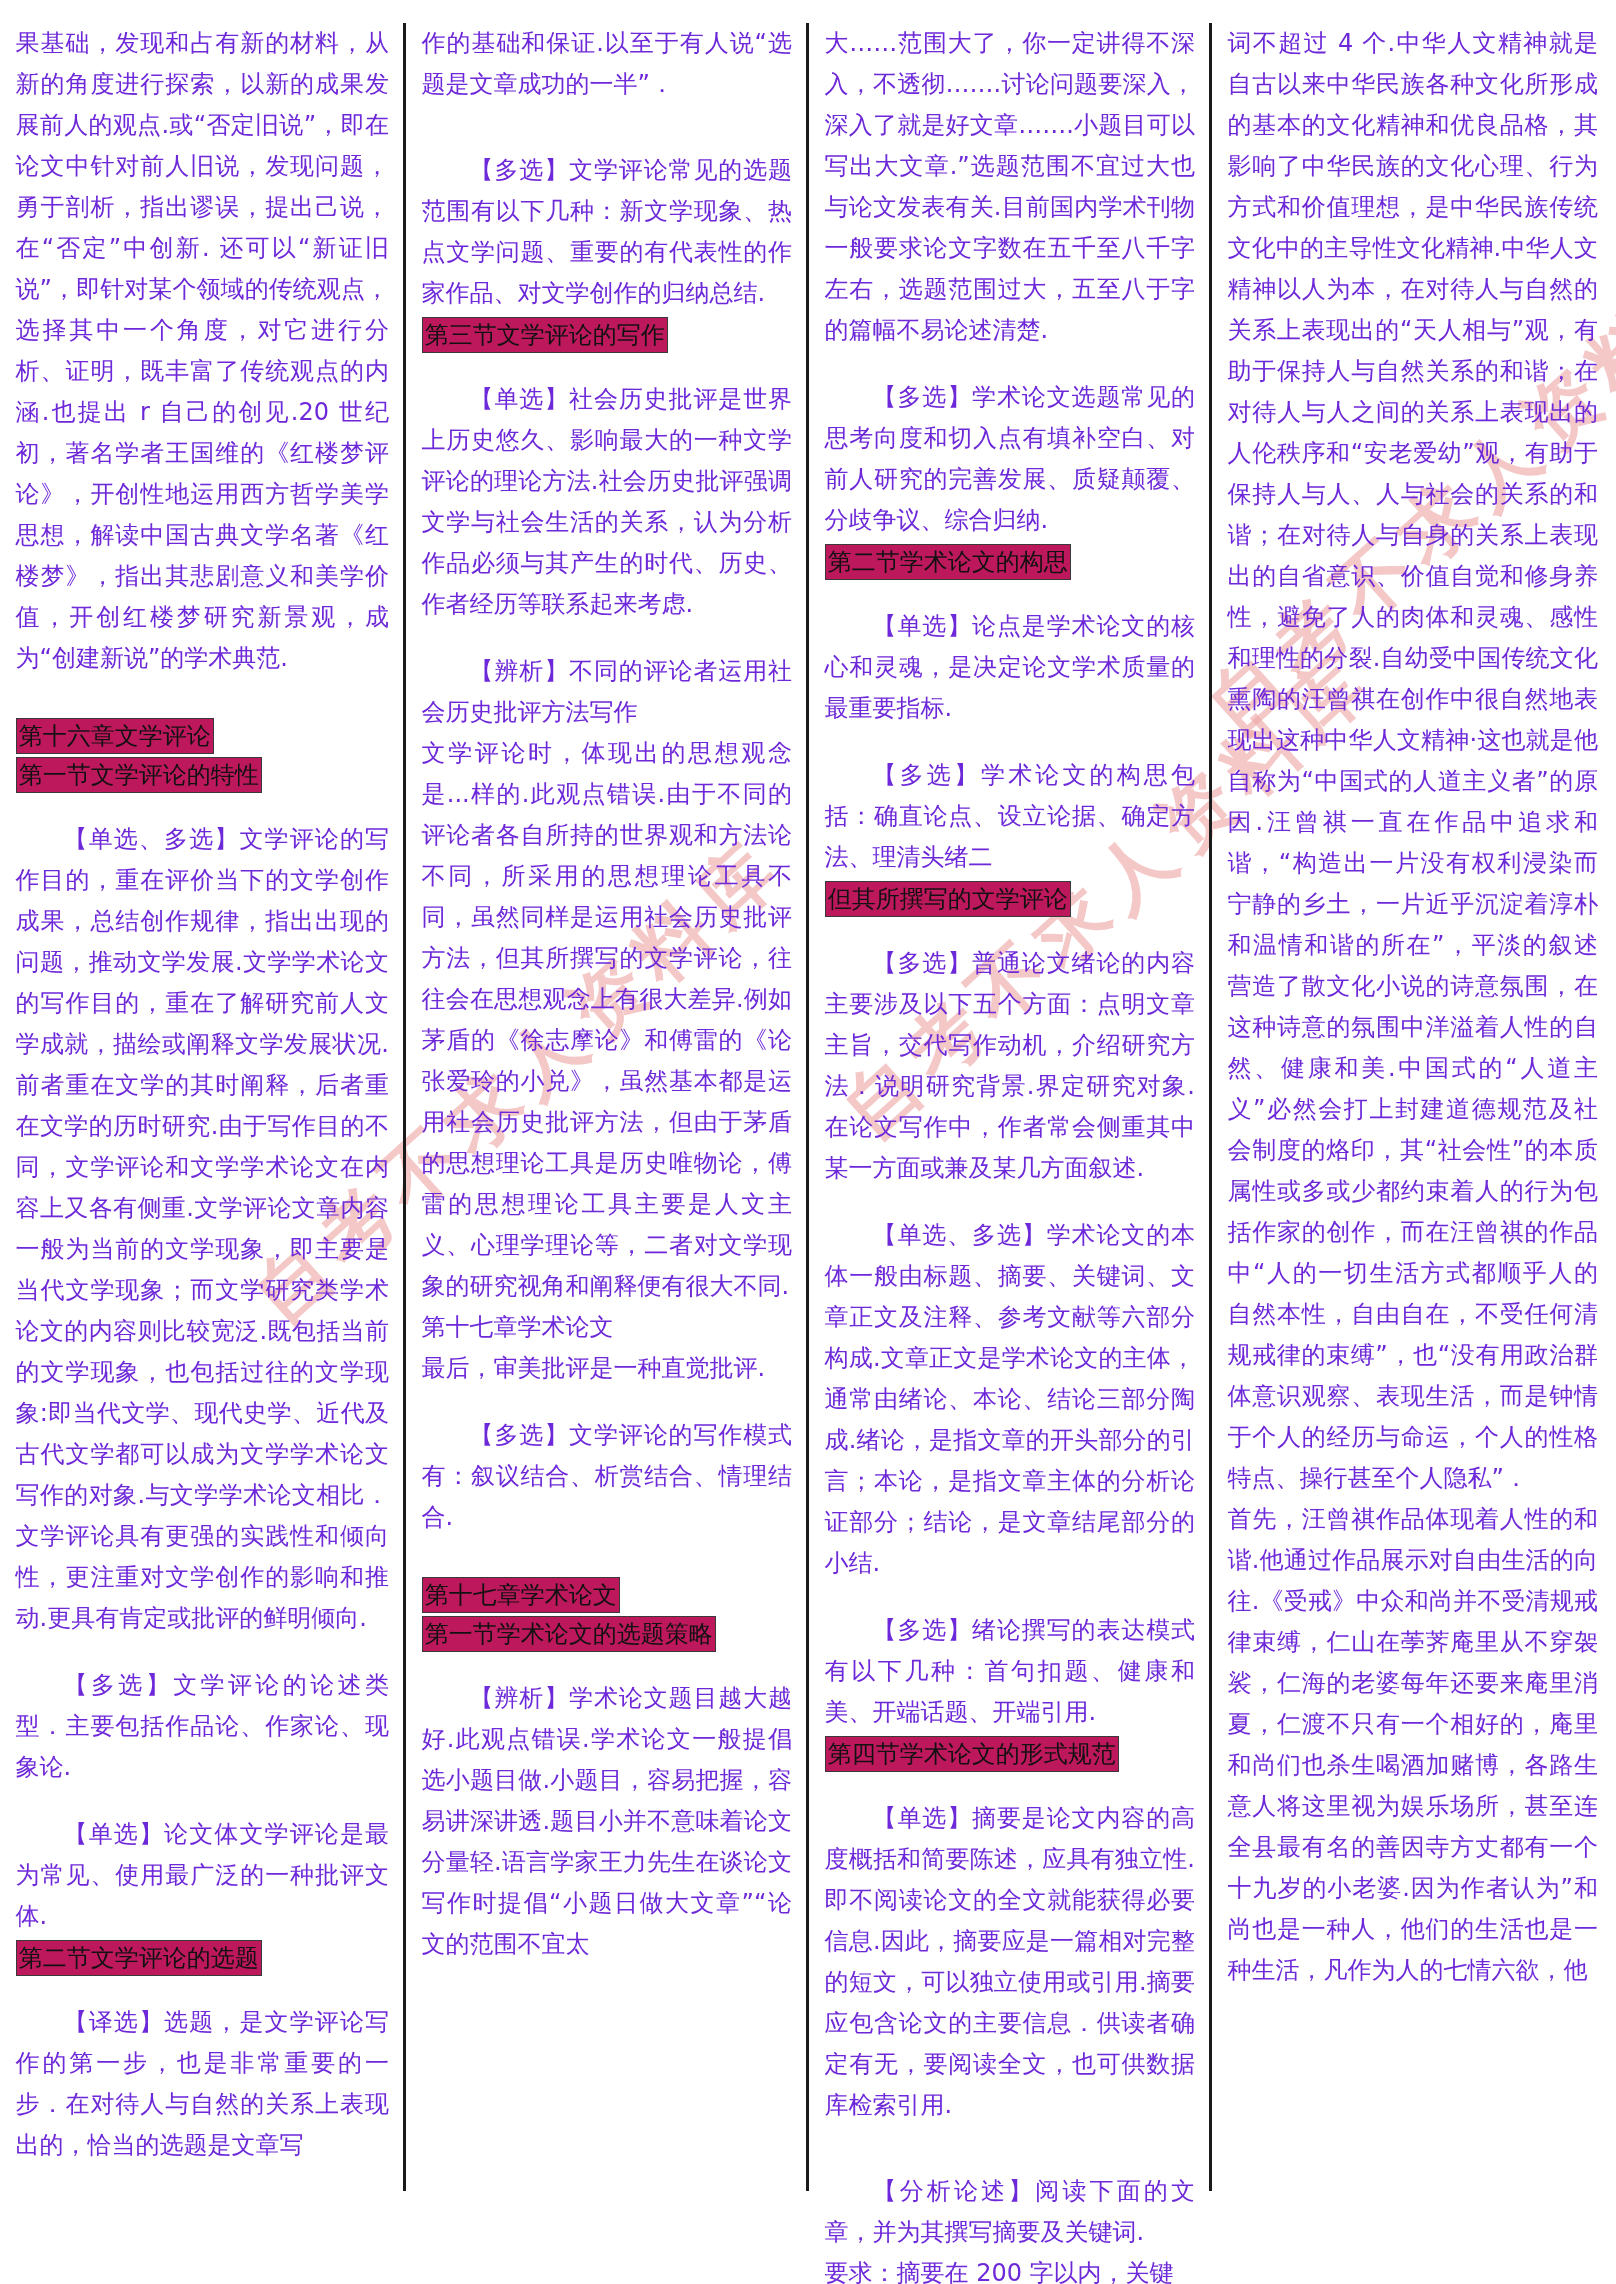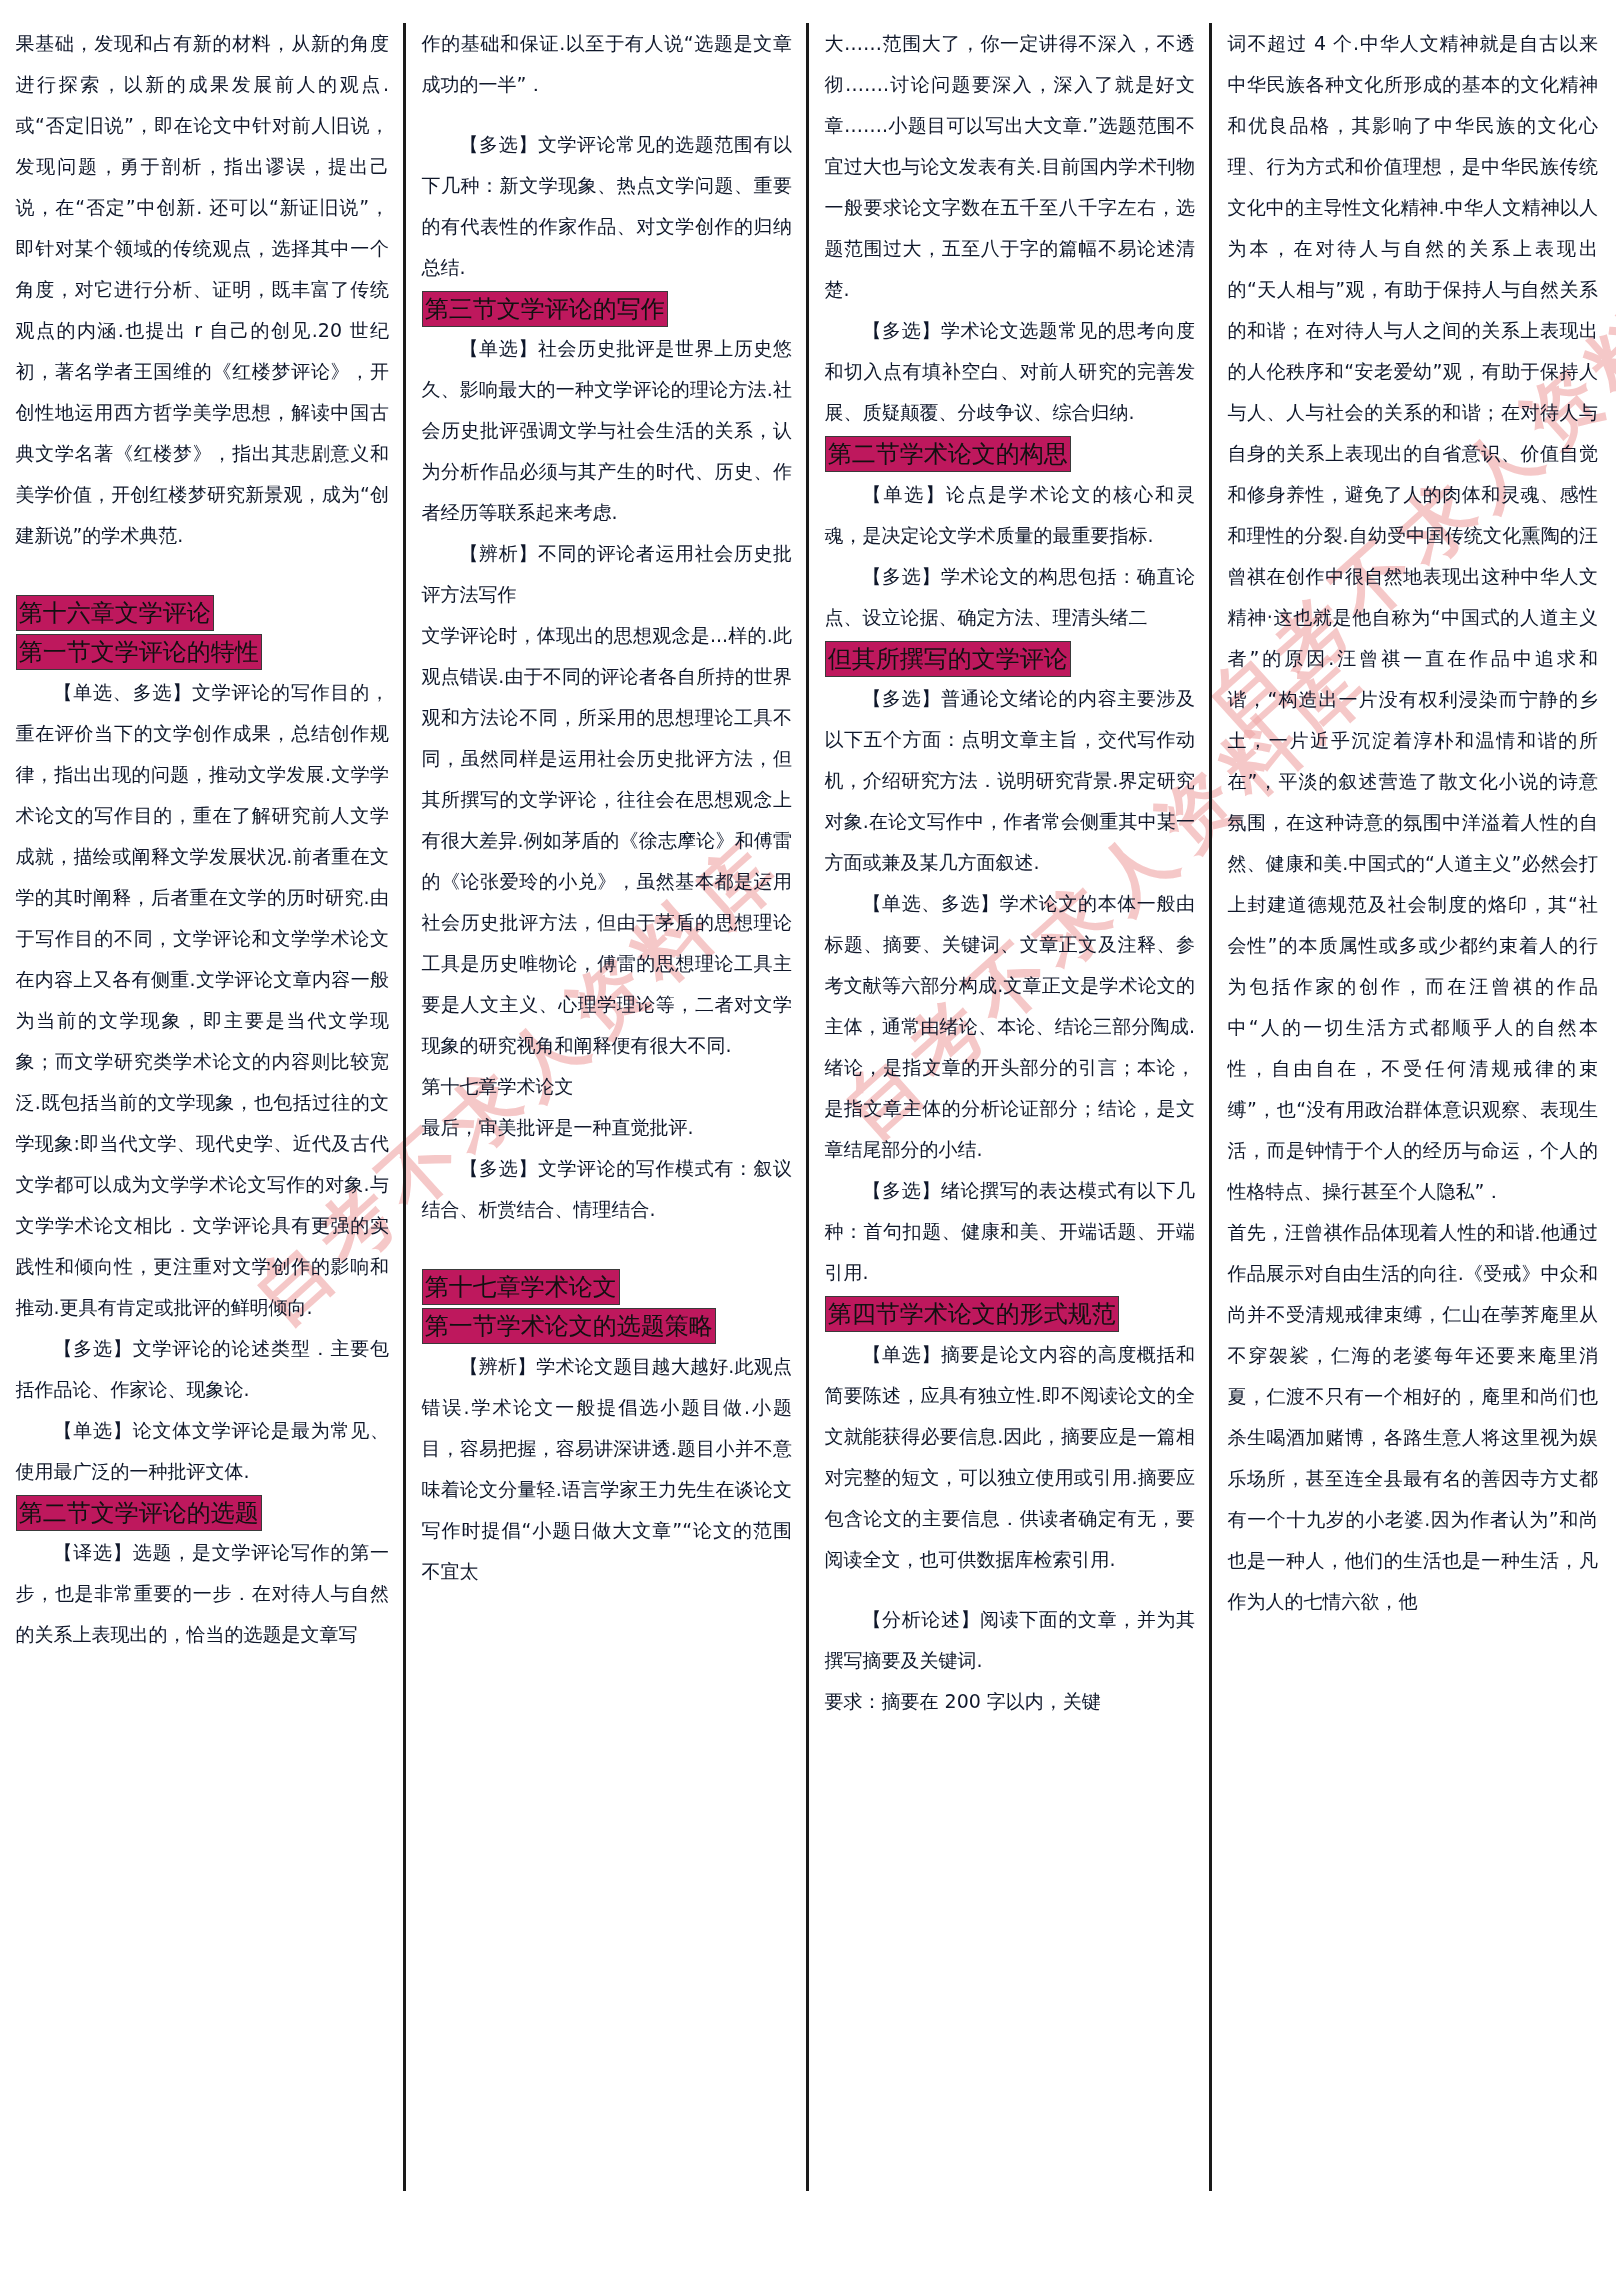--- a/index.html
+++ b/index.html
@@ -70,29 +70,29 @@
     left: -3.1px;
     bottom: 0;
     width: 3.1px;
     height: 93px;
     background: #ffffff;
   }
 
   
   p.para {
     margin: 0;
-    font-size: 19px;
+    font-size: 24px;
     line-height: 41px;
-    color: #0f172a;
+    color: #6d28d9;
     text-align: justify;
     text-justify: inter-ideograph;
     word-break: break-all;
     letter-spacing: 0px;
   }
-  p.indent { text-indent: 2em; }
+  p.indent { text-indent: 2em; margin-top: 26px; }
   p.flow   { text-indent: 0; }
 
   
   .heading {
     display: table;
     margin: 3.1px 0 1.6px 0;
     font-size: 24px;
     line-height: 34px;
     color: #111111;
     background: #be185d;

